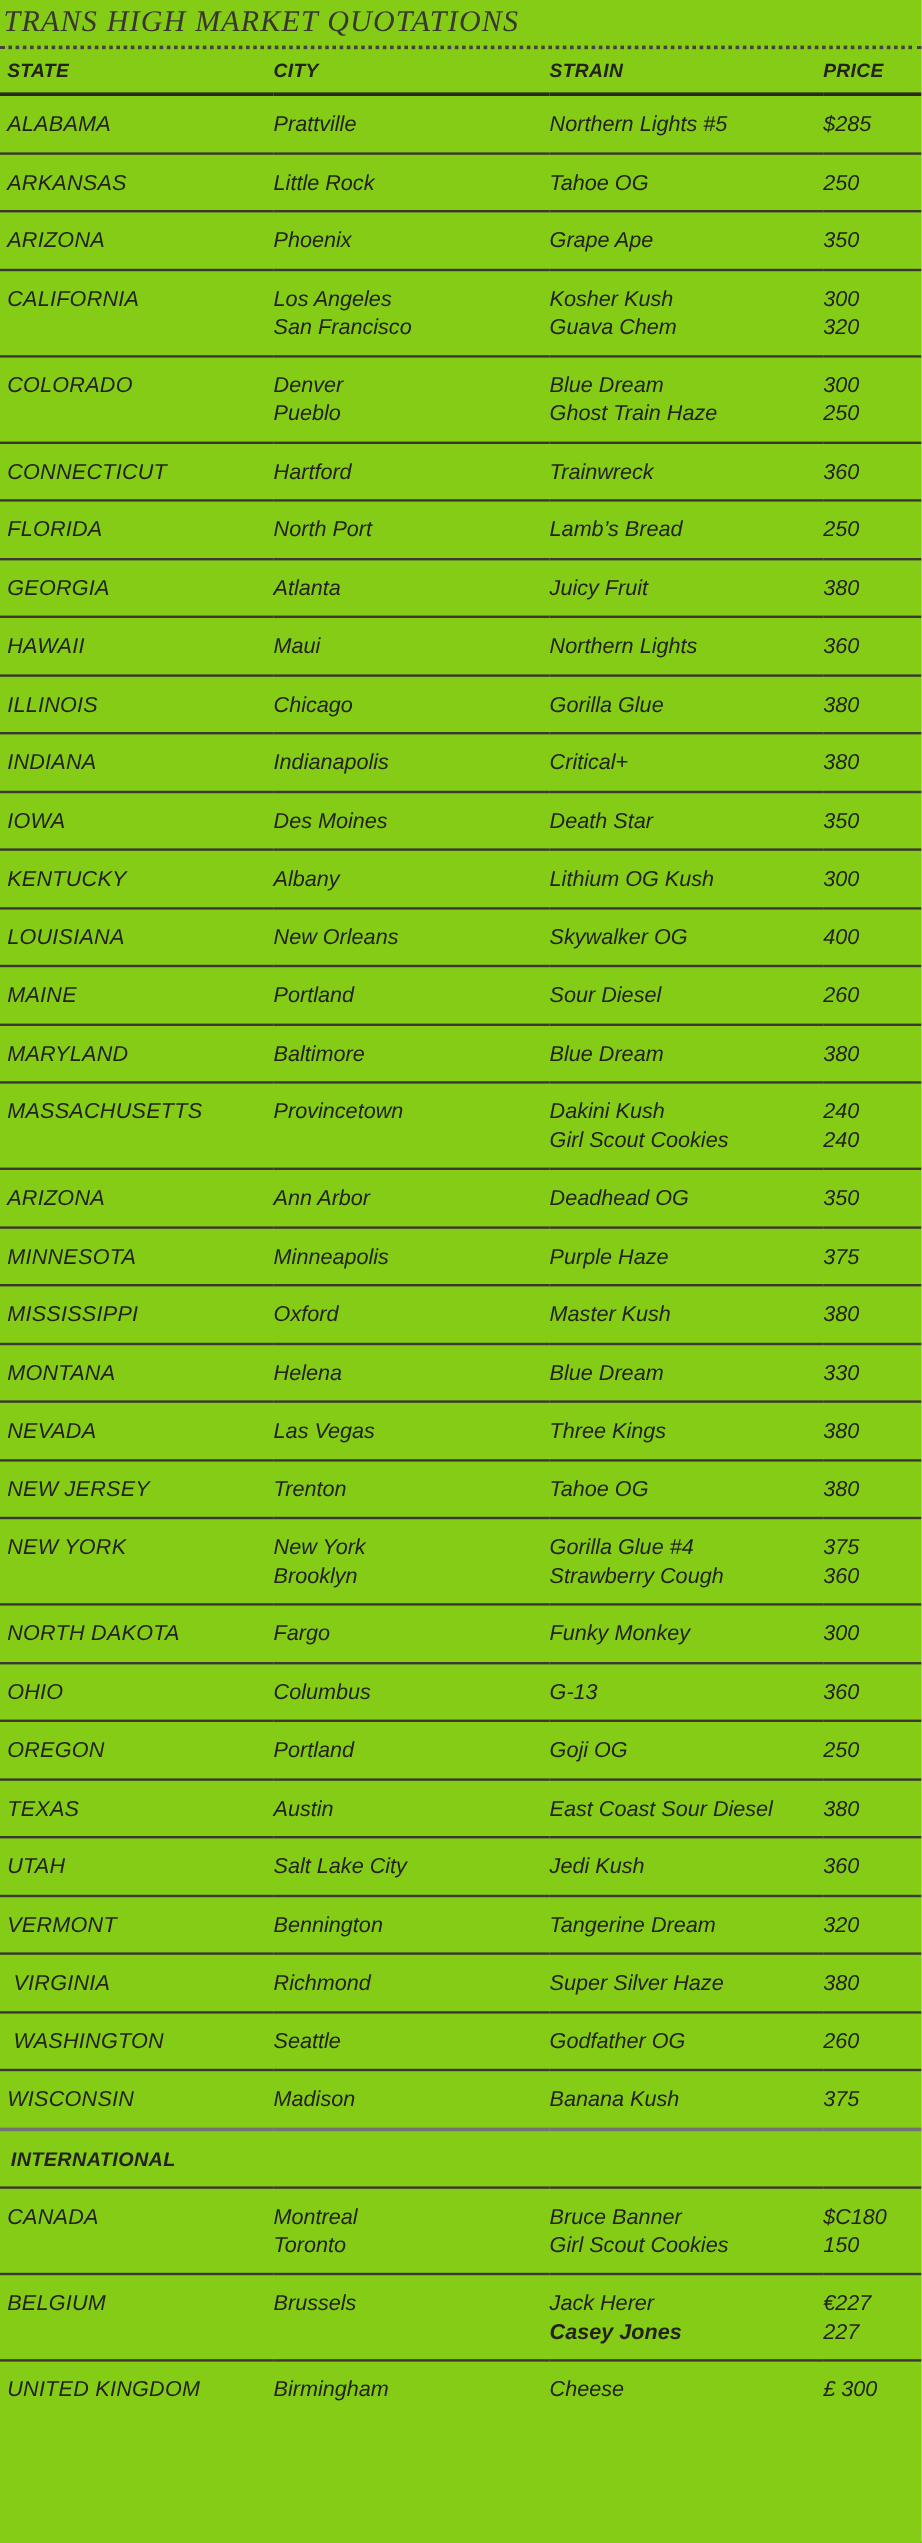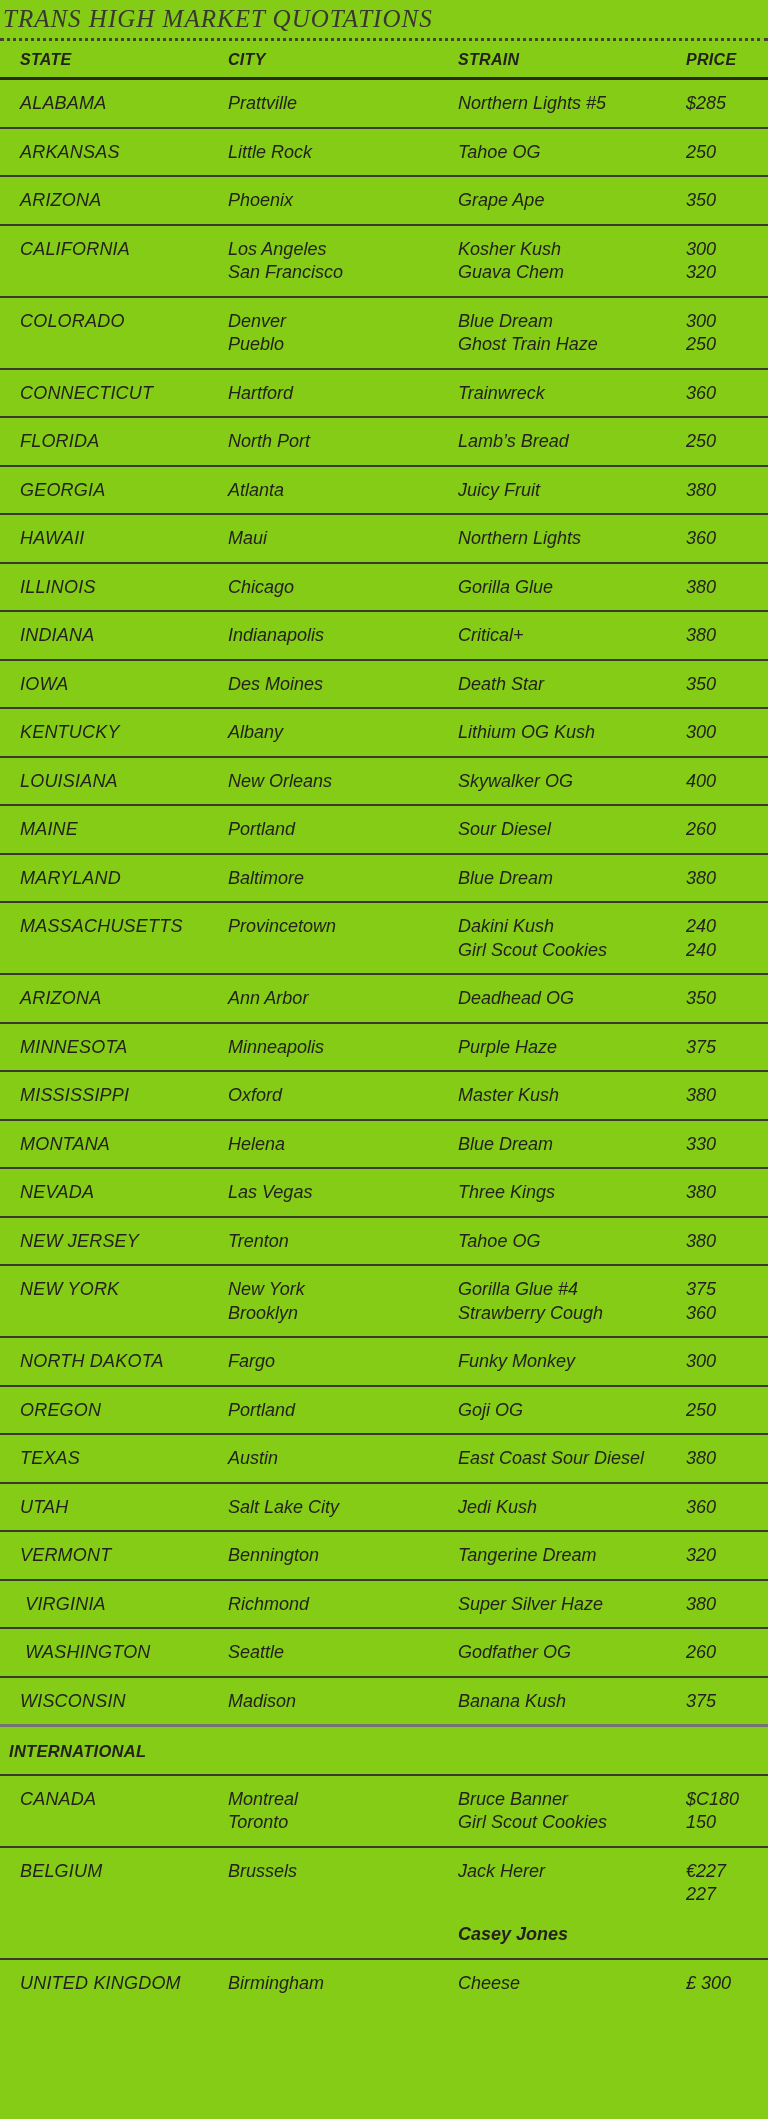--- a/index.html
+++ b/index.html
@@ -40,32 +40,32 @@
   col.c-price  { width: 82px; }
   thead th {
     text-align: left;
     font-size: 16px;
     font-weight: 700;
     letter-spacing: 0.3px;
     padding: 9px 0 8px 0;
     border-bottom: 3px solid #2b2922;
     color: #24221b;
   }
-  thead th.first, tbody td.col-state { padding-left: 20px; }
+  thead th.first, tbody td.col-state { padding-left: 6px; }
   tbody td {
     vertical-align: top;
     font-size: 18px;
     line-height: 23.5px;
     padding: 12px 0 11px 0;
     border-top: 2px solid #3b3831;
     color: #24221b;
   }
   tbody tr.data-row:first-child td { border-top: none; }
   .col-state .cell-line { white-space: pre-wrap; letter-spacing: 0.2px; }
-  .cell-line.bold { font-weight: 700; margin-top: 40px; }
+  .cell-line.bold { font-weight: 700; }
   tr.section-row td {
     border-top: 3px solid #737373;
     font-weight: 700;
     font-size: 16.5px;
     letter-spacing: 0.3px;
     padding: 13px 0 10px 9px;
     margin-top: 47px;
   }
 </style>
 </head>
@@ -446,20 +446,34 @@
           </td>
           <td class="col-strain">
             <div class="cell-line">Funky Monkey</div>
           </td>
           <td class="col-price">
             <div class="cell-line">300</div>
           </td>
         </tr>
         <tr class="data-row">
           <td class="col-state">
+            <div class="cell-line">OHIO</div>
+          </td>
+          <td class="col-city">
+            <div class="cell-line">Columbus</div>
+          </td>
+          <td class="col-strain">
+            <div class="cell-line">G-13</div>
+          </td>
+          <td class="col-price">
+            <div class="cell-line">360</div>
+          </td>
+        </tr>
+        <tr class="data-row">
+          <td class="col-state">
             <div class="cell-line">OREGON</div>
           </td>
           <td class="col-city">
             <div class="cell-line">Portland</div>
           </td>
           <td class="col-strain">
             <div class="cell-line">Goji OG</div>
           </td>
           <td class="col-price">
             <div class="cell-line">250</div>

